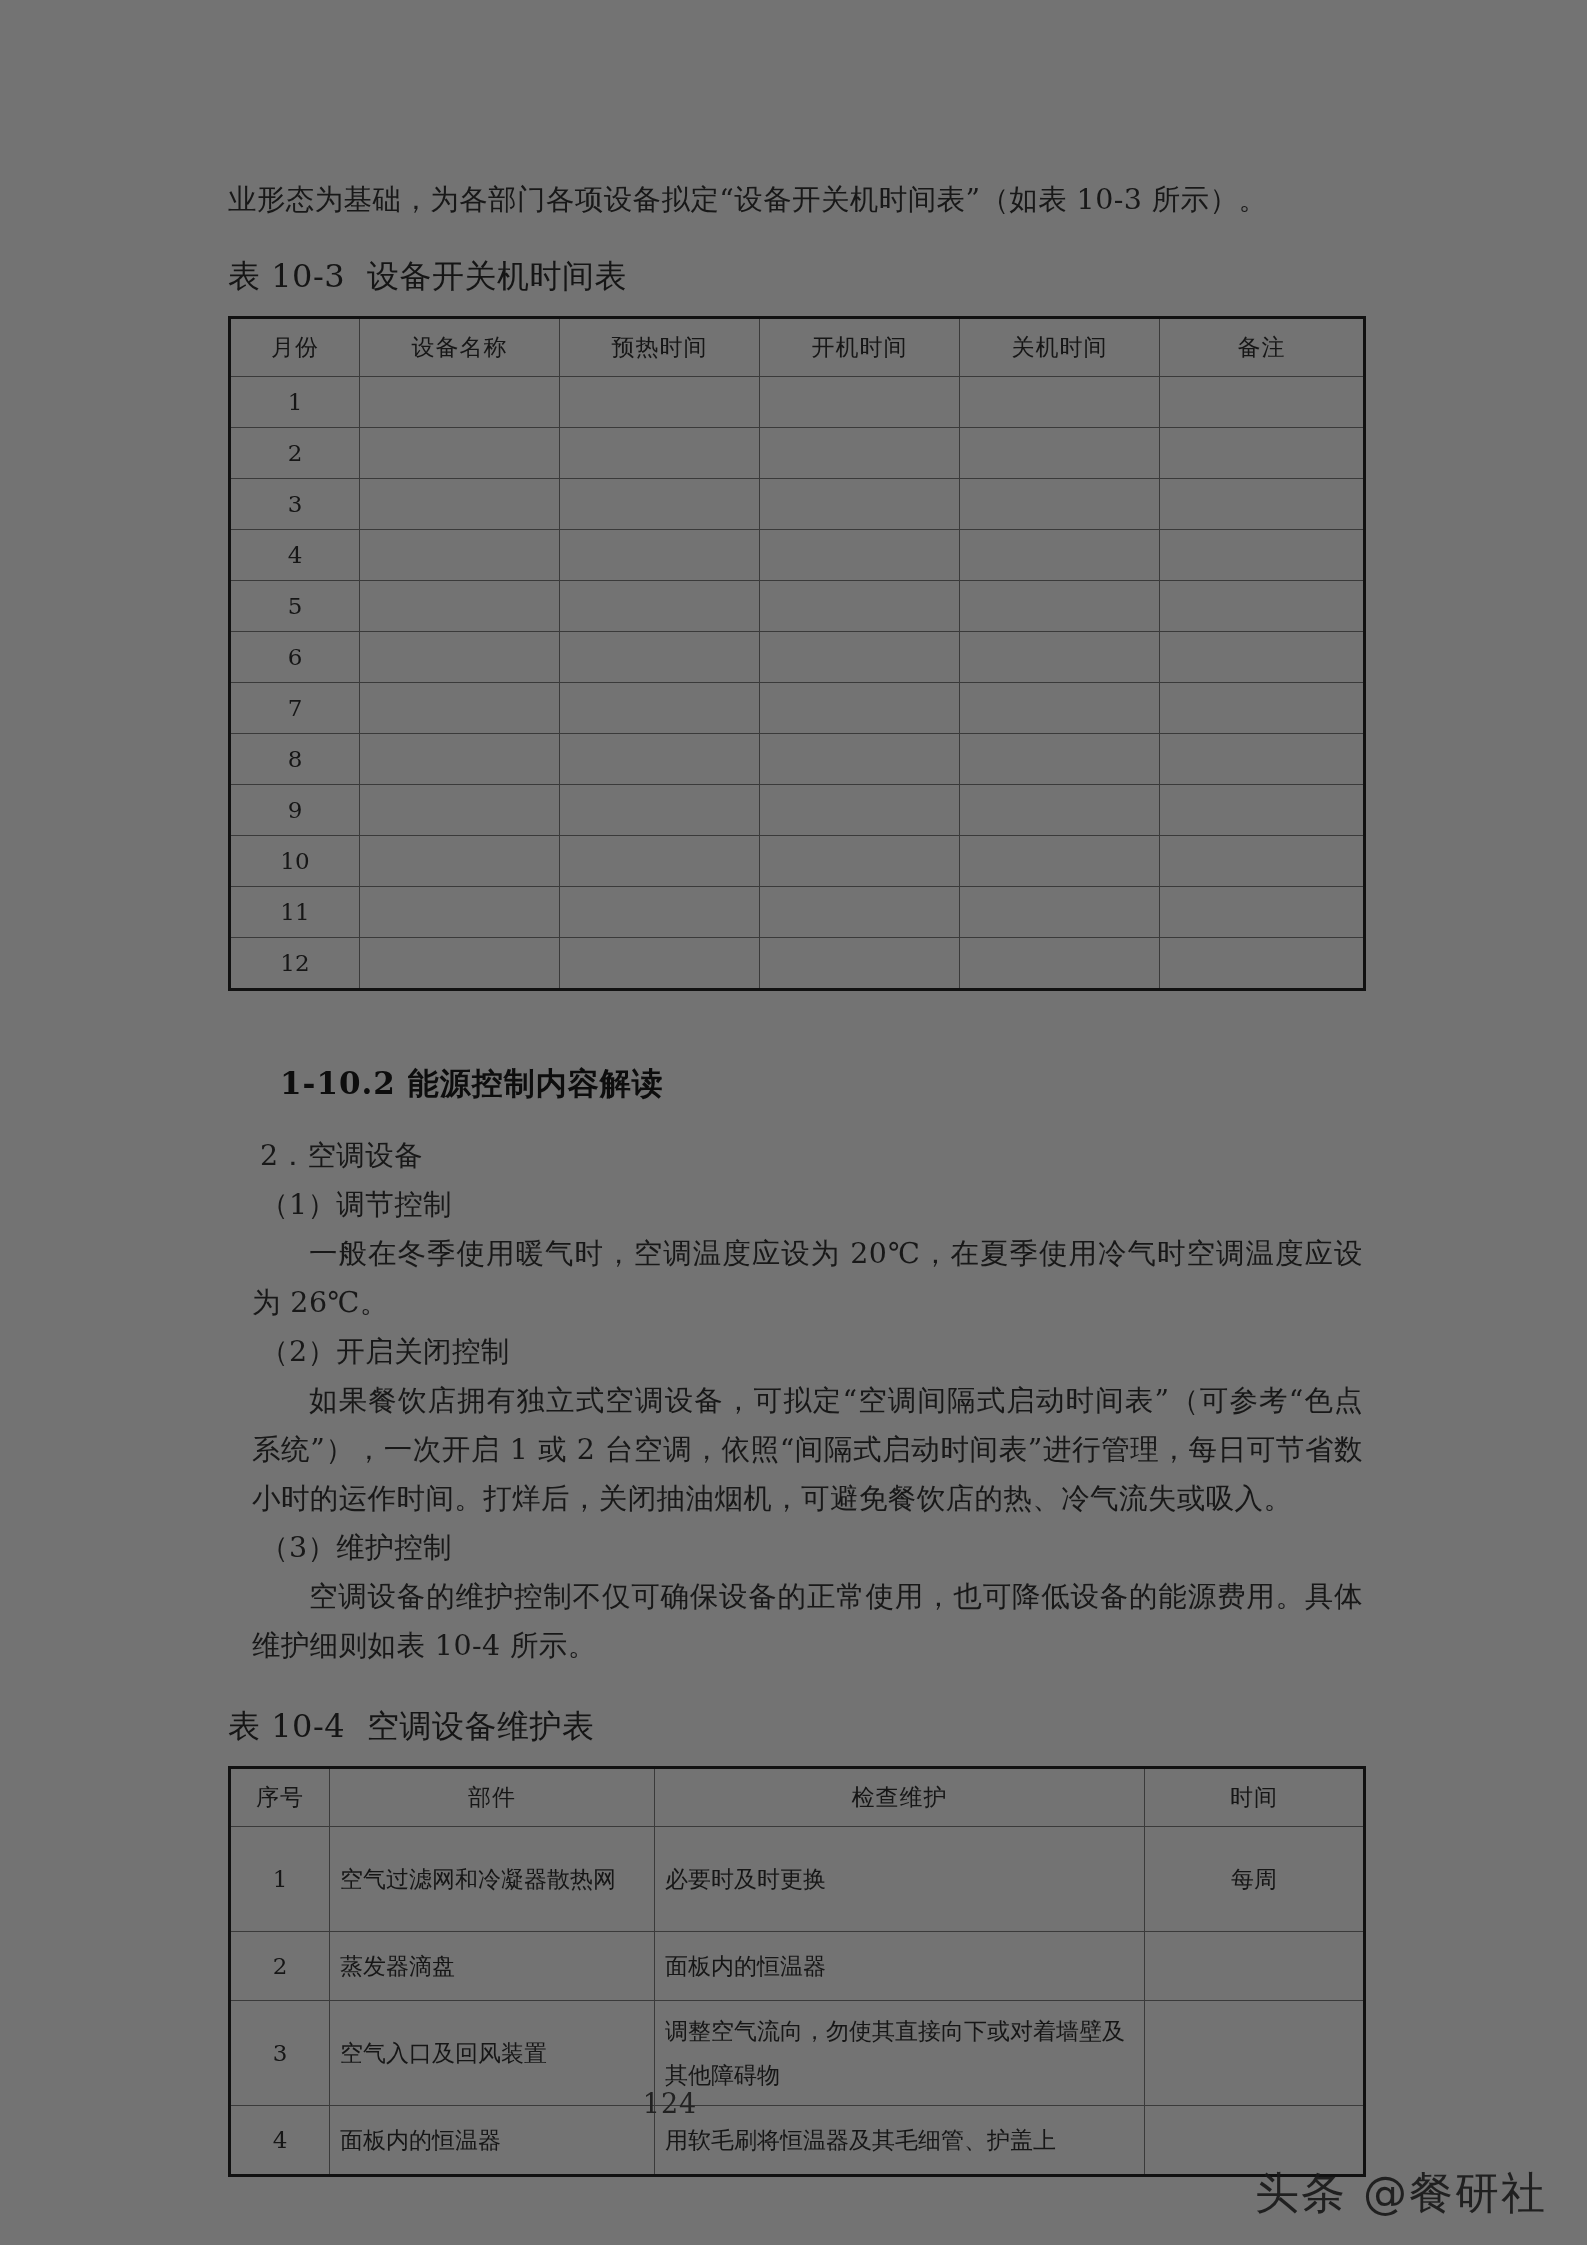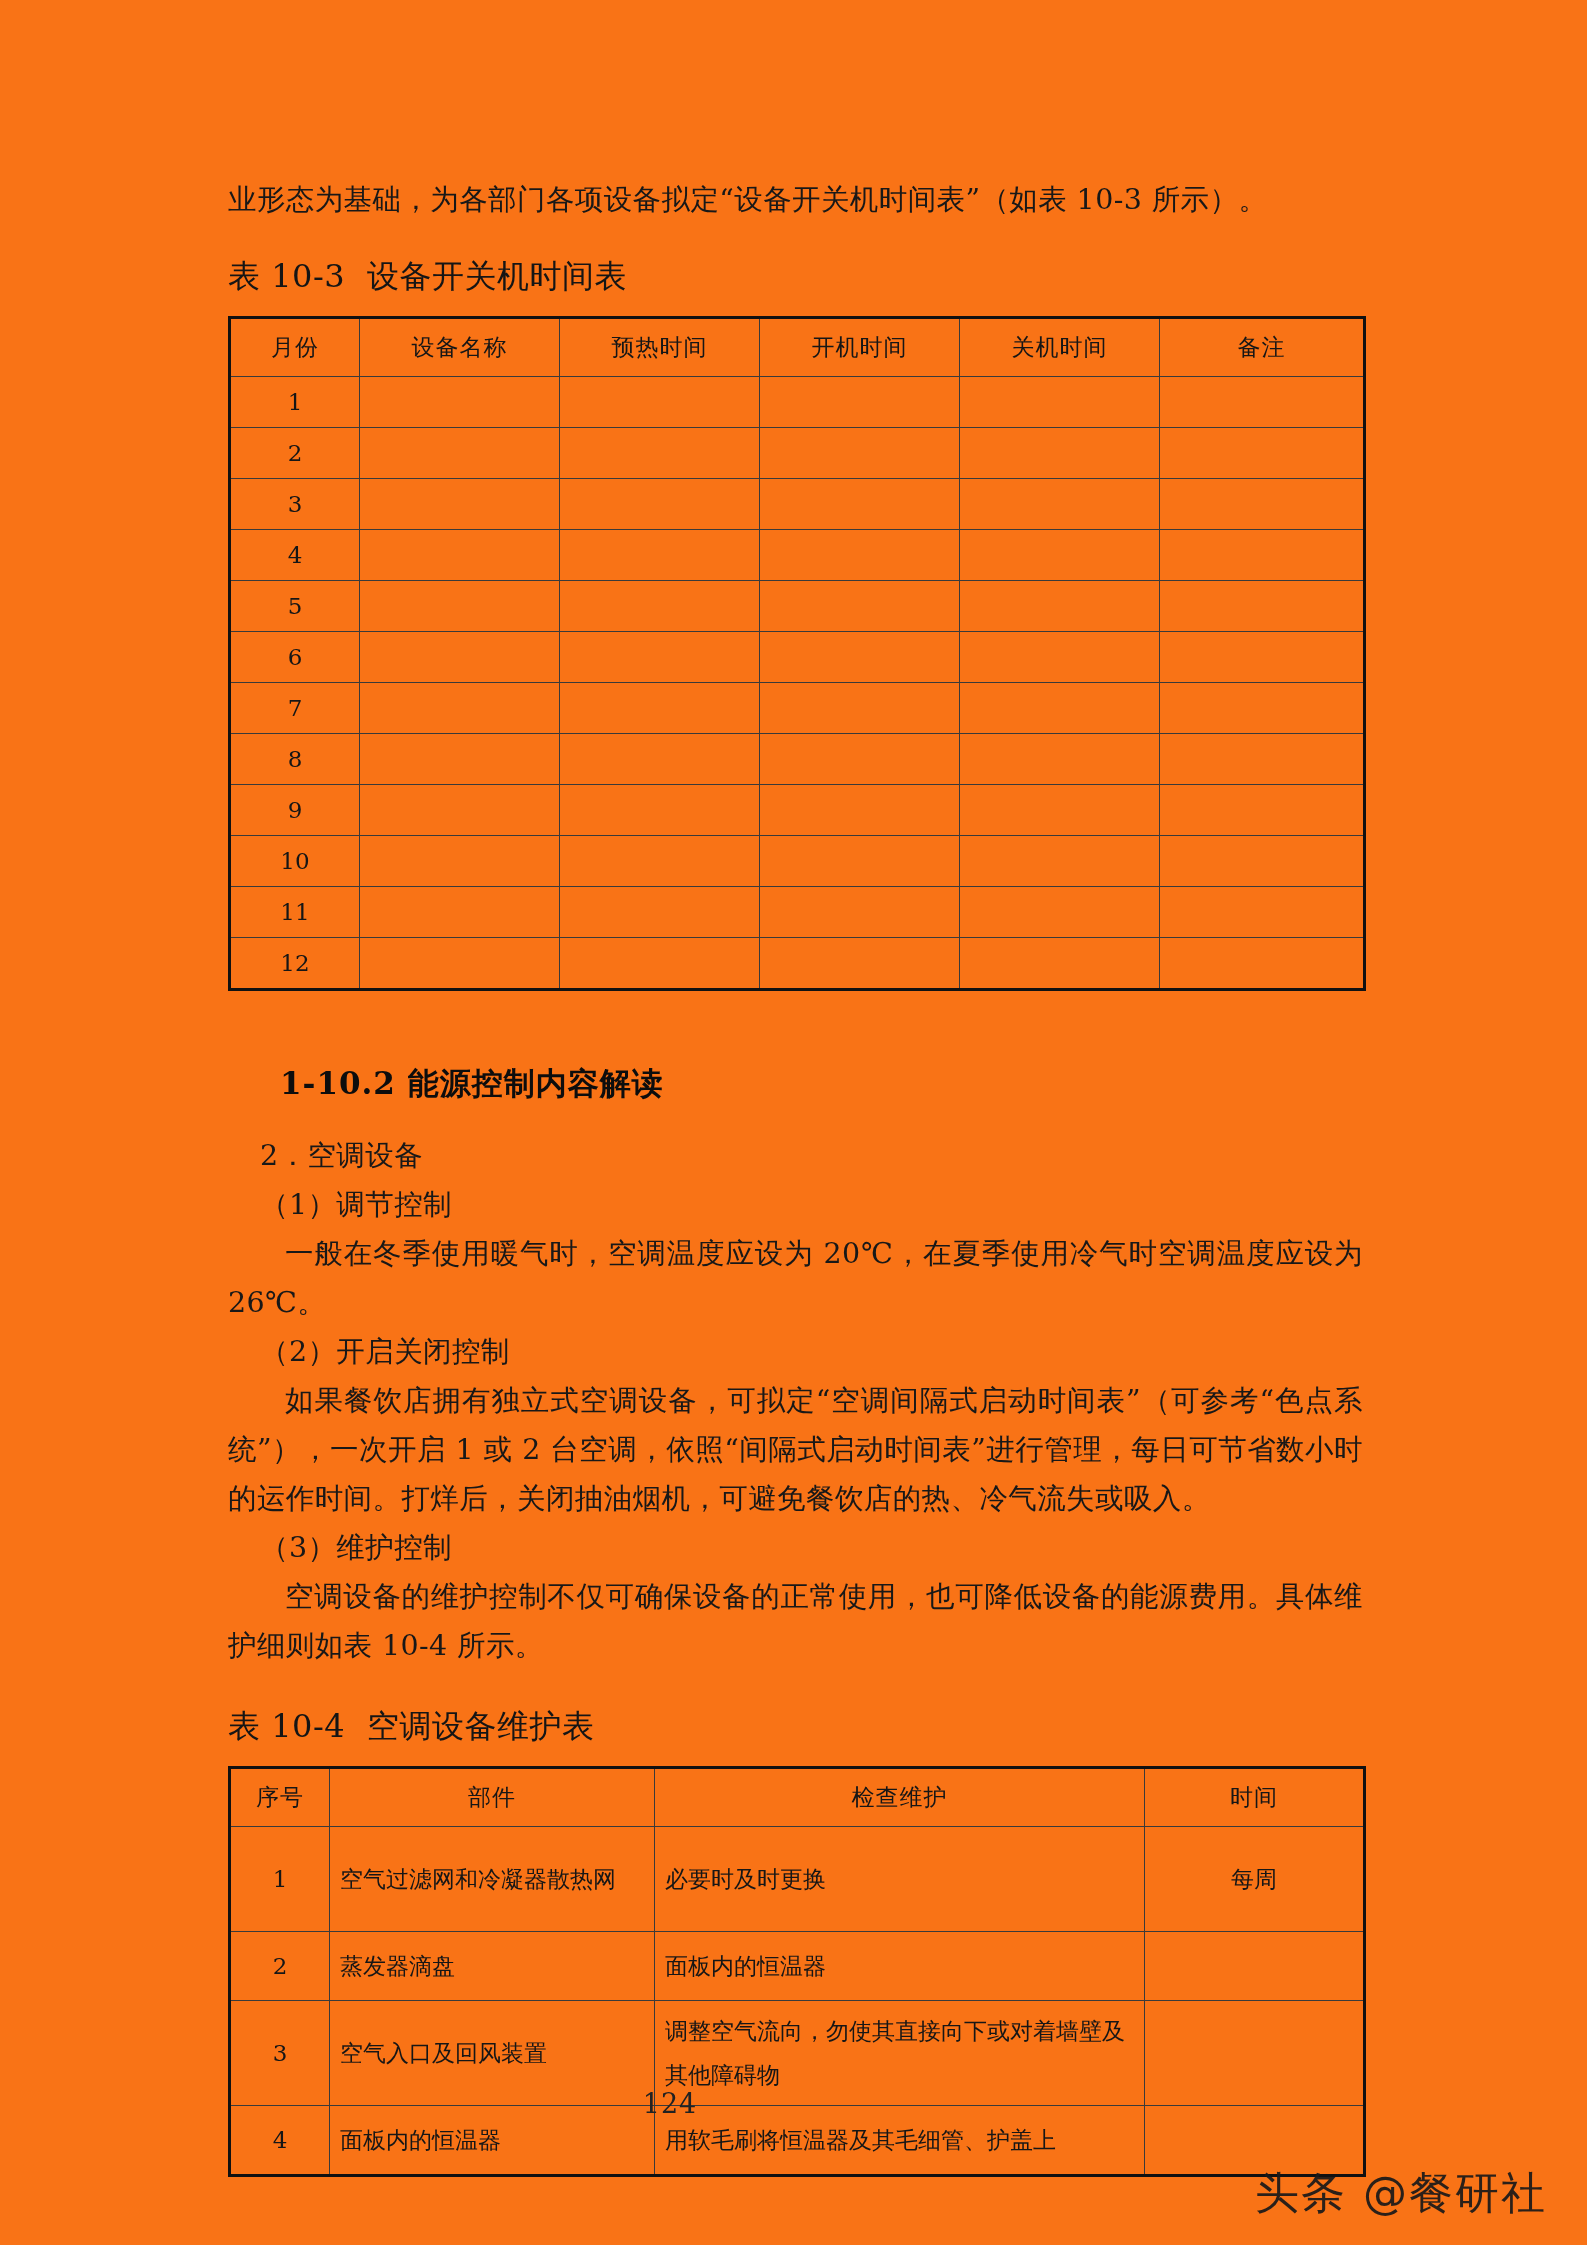--- a/index.html
+++ b/index.html
@@ -13,39 +13,39 @@
     position: relative;
     font-family: "DejaVu Serif", "Liberation Serif", serif;
     color: #1b1b1b;
     overflow: hidden;
   }
   .page {
     position: absolute;
     left: 0; top: 0;
     width: 1587px;
     height: 2245px;
-    background: #f97316;
+    background: #737373;
   }
   .content {
     position: absolute;
     left: 228px;
     top: 175px;
     width: 1135px;
   }
 
   
   .para {
     font-size: 28.5px;
     line-height: 49px;
     letter-spacing: 0.4px;
     text-align: justify;
     margin: 0;
     color: #181818;
   }
-  .para.indent { text-indent: 57px; }
+  .para.indent { text-indent: 57px; margin-left: 24px; }
   .para.indent-half { text-indent: 32px; }
 
   .caption {
     font-size: 32px;
     line-height: 44px;
     text-align: left;
     margin: 0;
     color: #151515;
     letter-spacing: 0.5px;
   }

